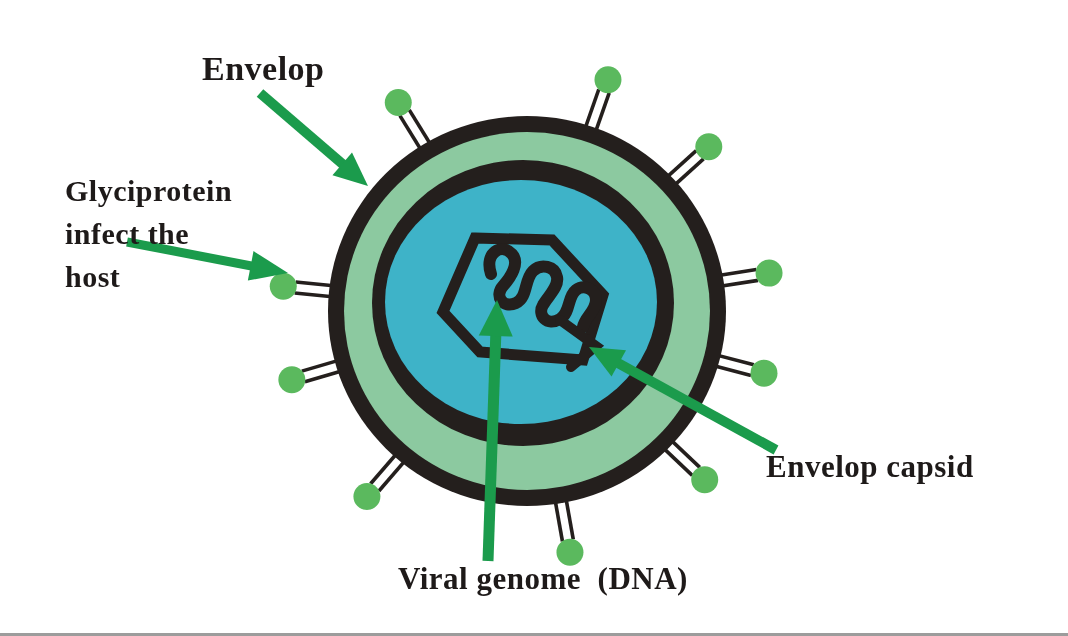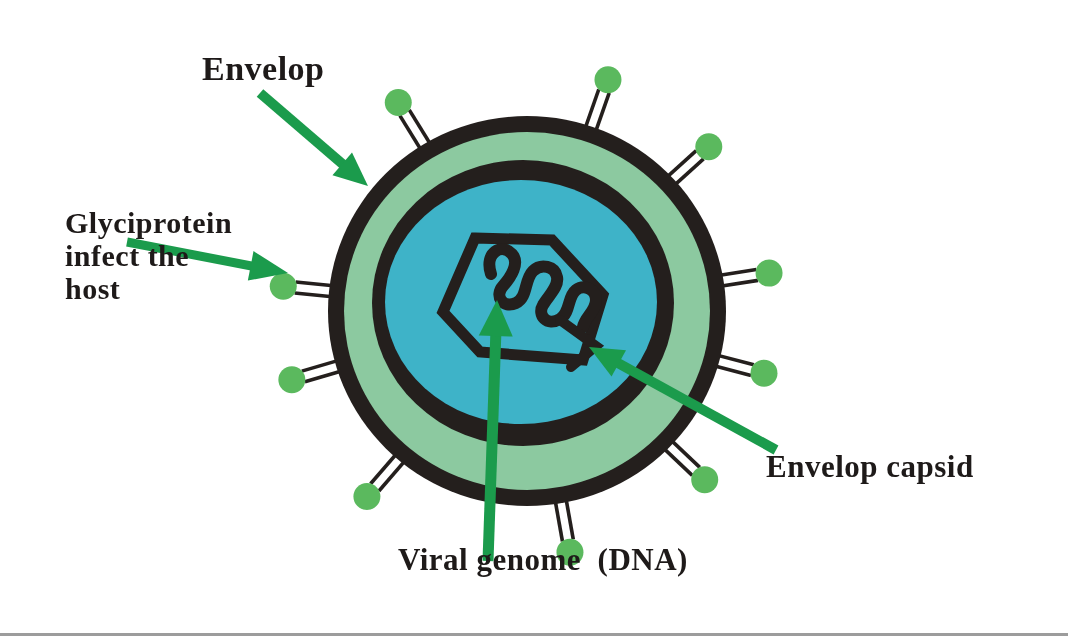--- a/index.html
+++ b/index.html
@@ -13,24 +13,24 @@
   }
   .canvas svg { position: absolute; left: 0; top: 0; }
   .label {
     position: absolute;
     font-weight: bold;
     color: #1e1a19;
     letter-spacing: 0.5px;
     white-space: nowrap;
   }
   #label-envelope        { left: 202px; top: 50px;  font-size: 34px; }
-  #label-glycoprotein    { left: 65px;  top: 169px; font-size: 30px; line-height: 33px;
-                           width: 186px; white-space: normal; margin-top: 37px; }
+  #label-glycoprotein    { left: 65px;  top: 169px; font-size: 30px; line-height: 43px;
+                           width: 186px; white-space: normal; }
   #label-nuclear-capsid  { left: 766px; top: 449px; font-size: 31px; }
-  #label-viral-genome    { left: 398px; top: 542px; font-size: 31px; white-space: pre; text-align: center; }
+  #label-viral-genome    { left: 398px; top: 561px; font-size: 31px; white-space: pre; text-align: center; }
   .bottom-edge {
     position: absolute; left: 0; bottom: 0; width: 100%; height: 3px;
     background: #9c9c9c;
   }
 </style>
 </head>
 <body>
 
 <div class="canvas">
 

